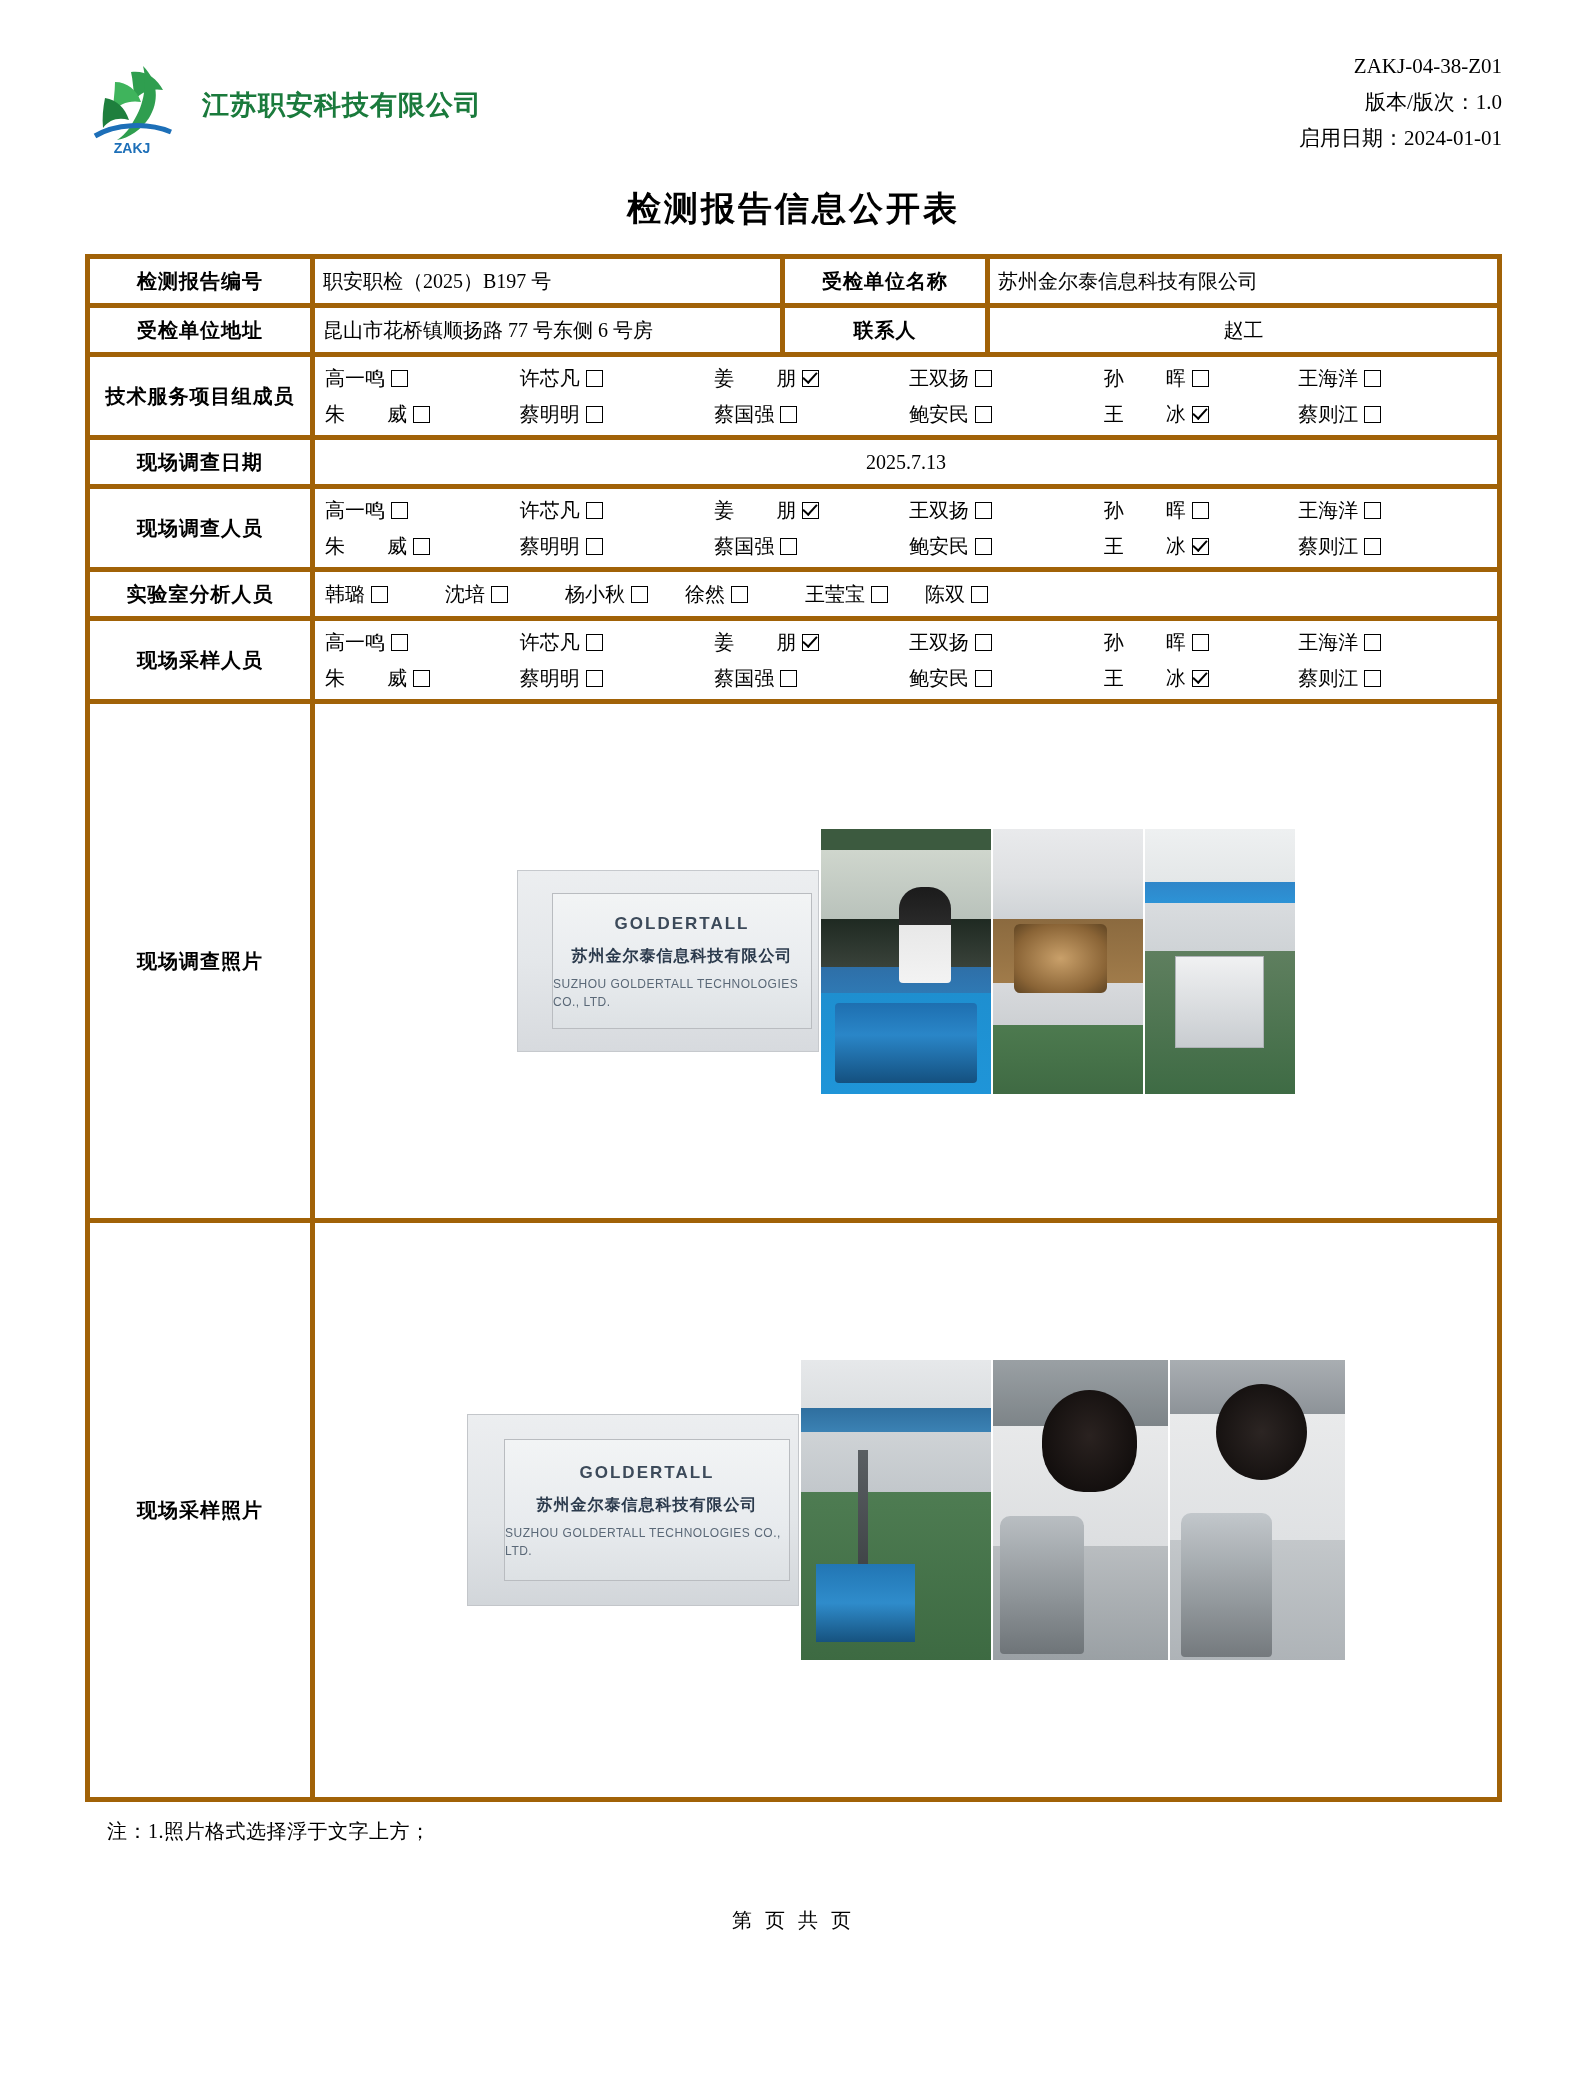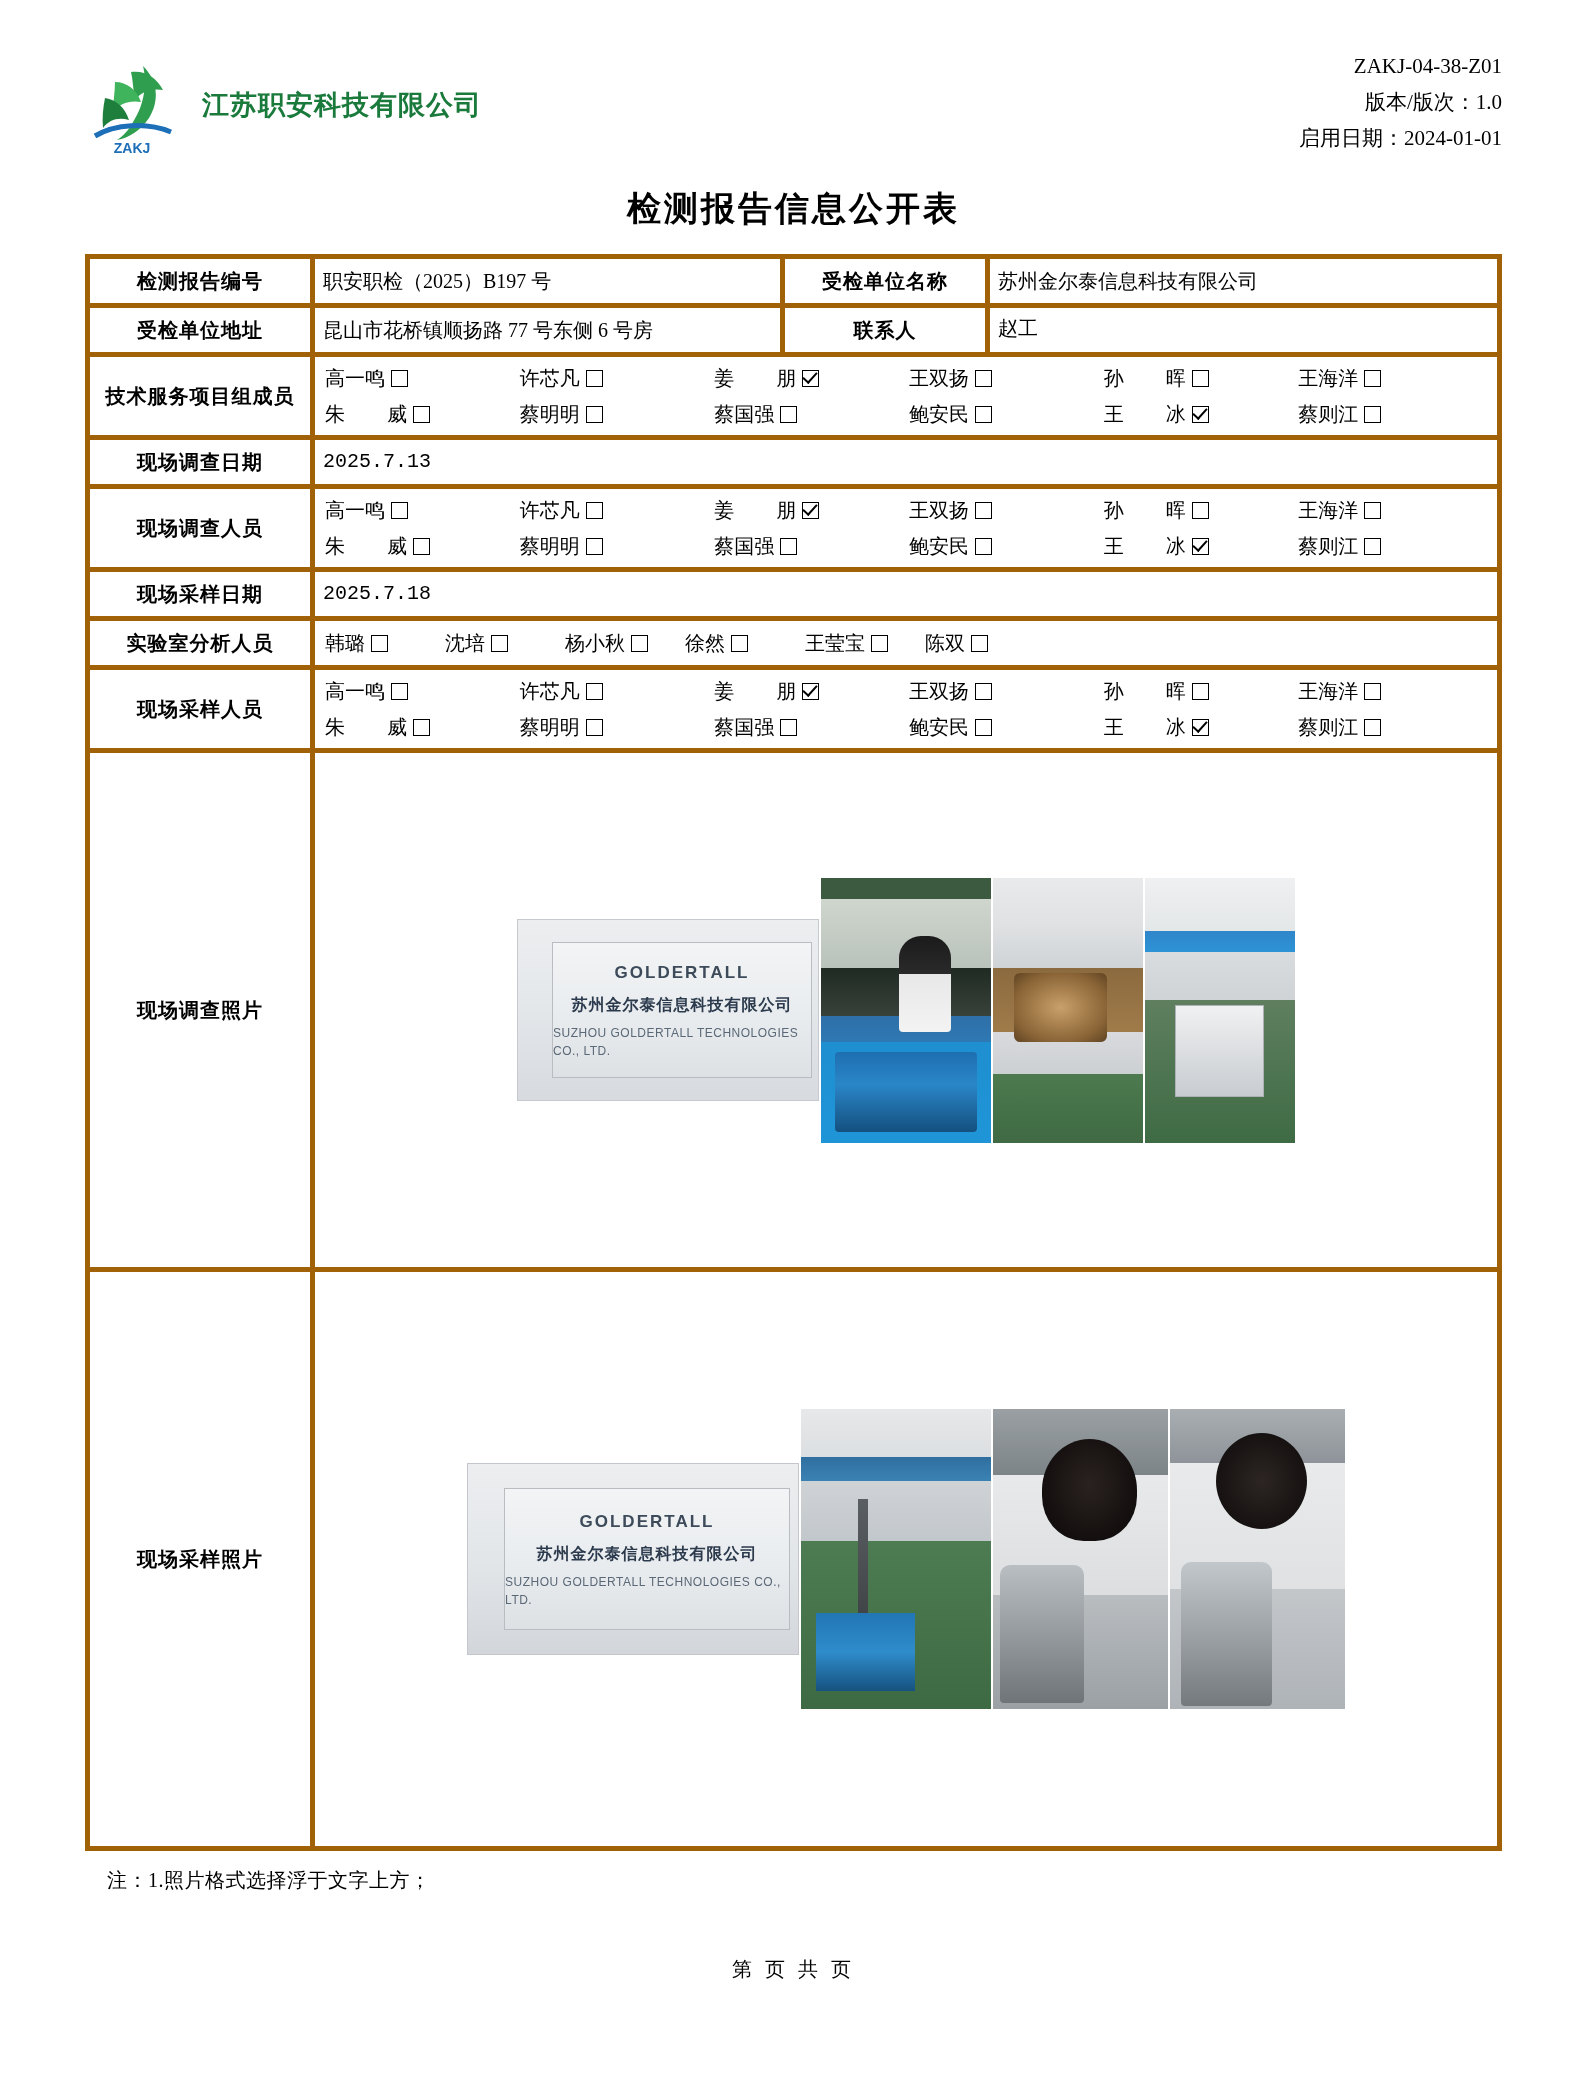--- a/index.html
+++ b/index.html
@@ -84,21 +84,21 @@
   .lbl {
     text-align: center;
     font-weight: bold;
     letter-spacing: 1px;
   }
   .val {
     text-align: left;
     padding-left: 14px;
   }
   .val-center {
-    font-family: Liberation Mono, monospace;
+    text-align: center;
   }
   .addr-val {
     text-align: left;
     padding-left: 14px;
     line-height: 1.55;
   }
 
   
   .namegrid {
     display: grid;
@@ -533,24 +533,20 @@
                 <span class="box checked"></span>
               </div>
               <div class="nameitem">
                 <span class="nm">蔡则江</span>
                 <span class="box"></span>
               </div>
             </div>
         </td>
       </tr>
       <tr>
-        <td class="lbl">现场采样日期</td>
-        <td colspan="3" class="val-center">2025.7.18</td>
-      </tr>
-      <tr>
         <td class="lbl">实验室分析人员</td>
         <td colspan="3" style="padding:4px 0;">
           <div class="namegrid analysts" id="grid-analysts" style="grid-template-columns:repeat(6,120px);justify-content:start;">
               <div class="nameitem">
                 <span class="nm">韩璐</span>
                 <span class="box"></span>
               </div>
               <div class="nameitem">
                 <span class="nm">沈培</span>
                 <span class="box"></span>

